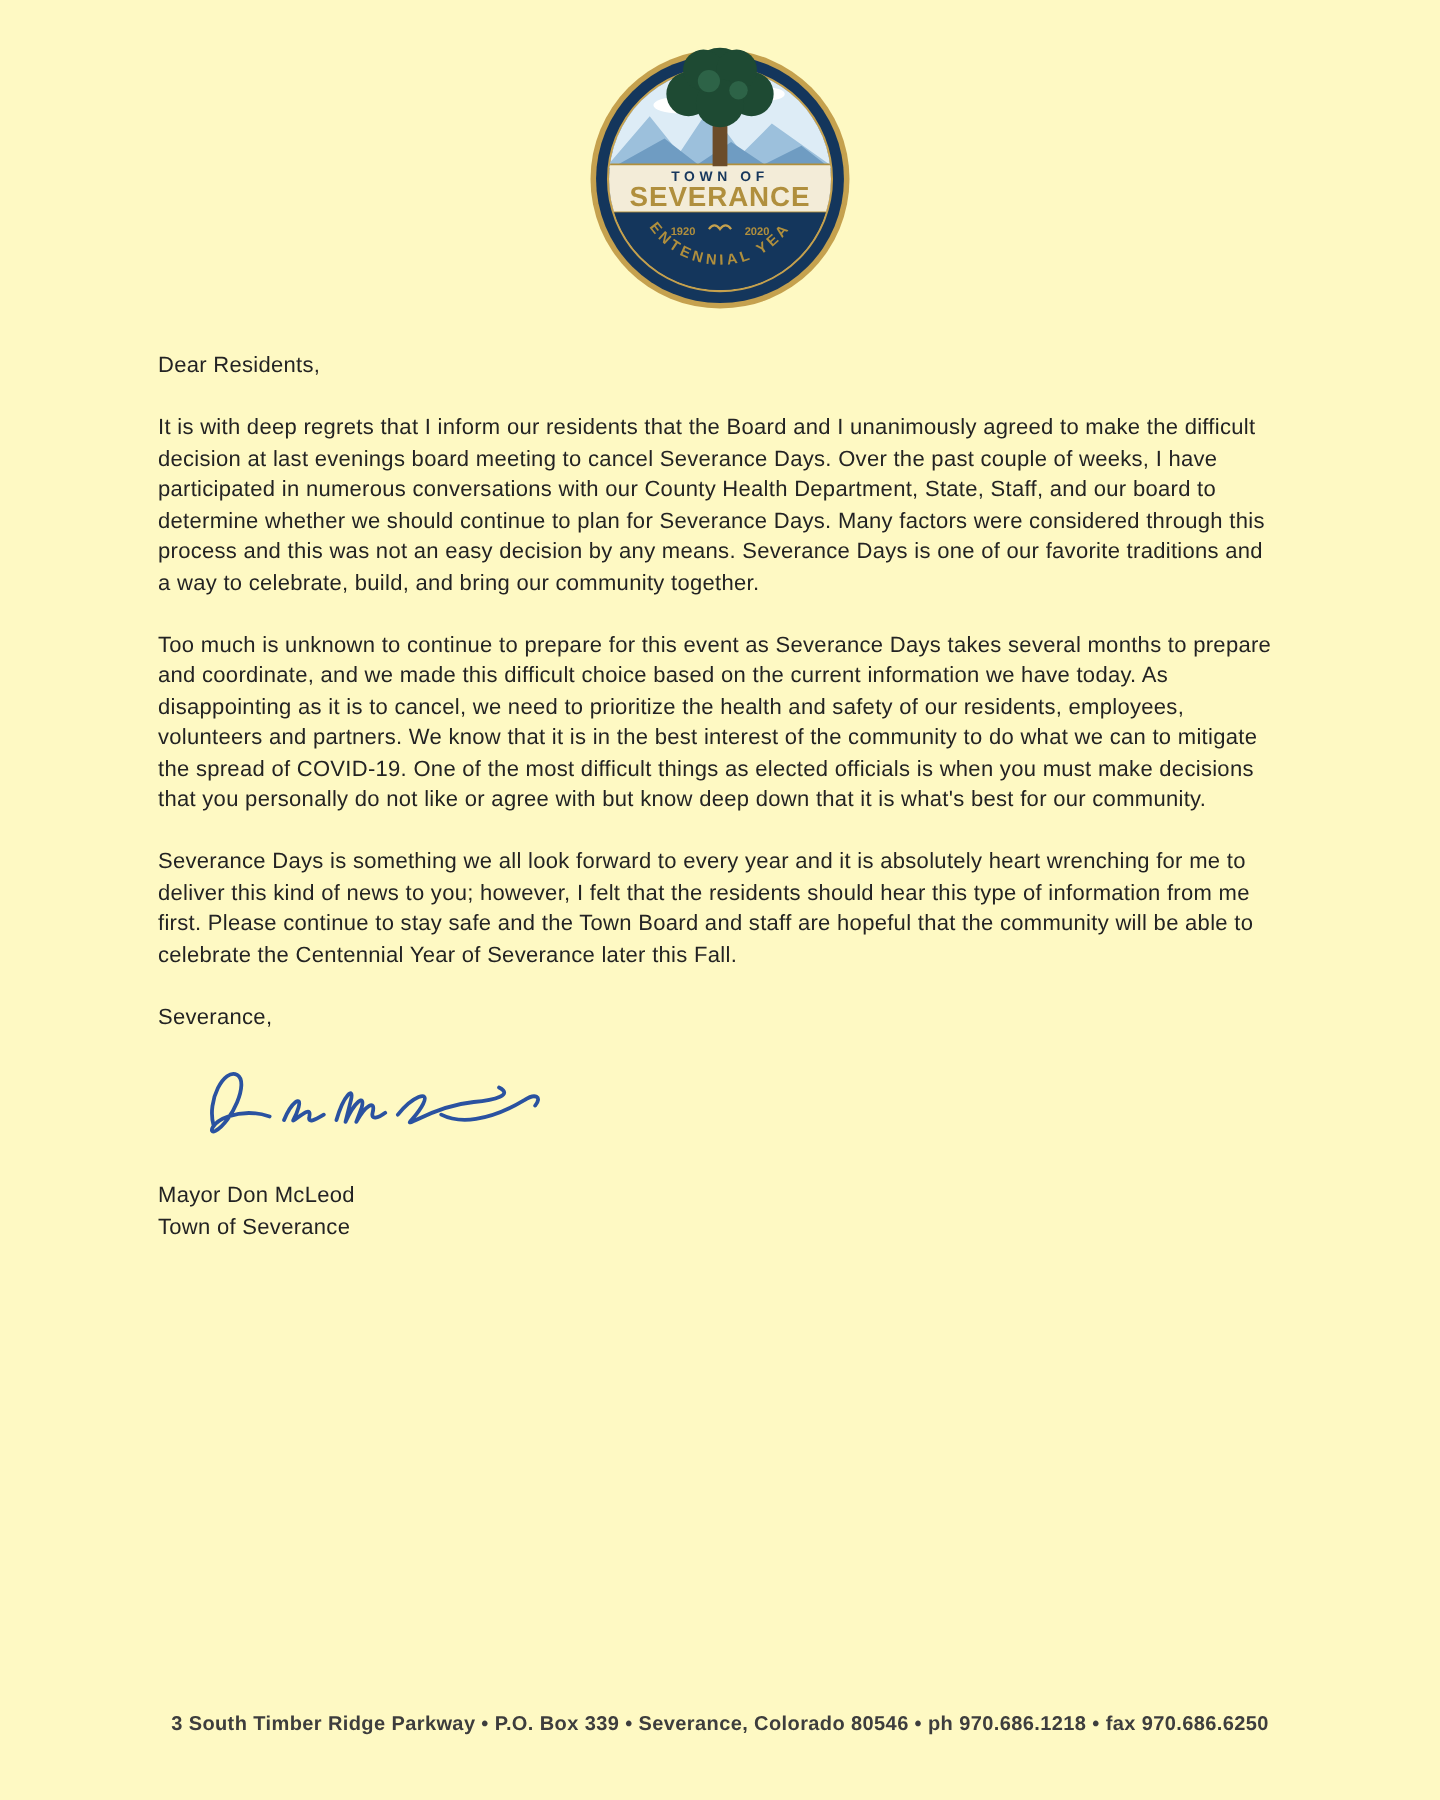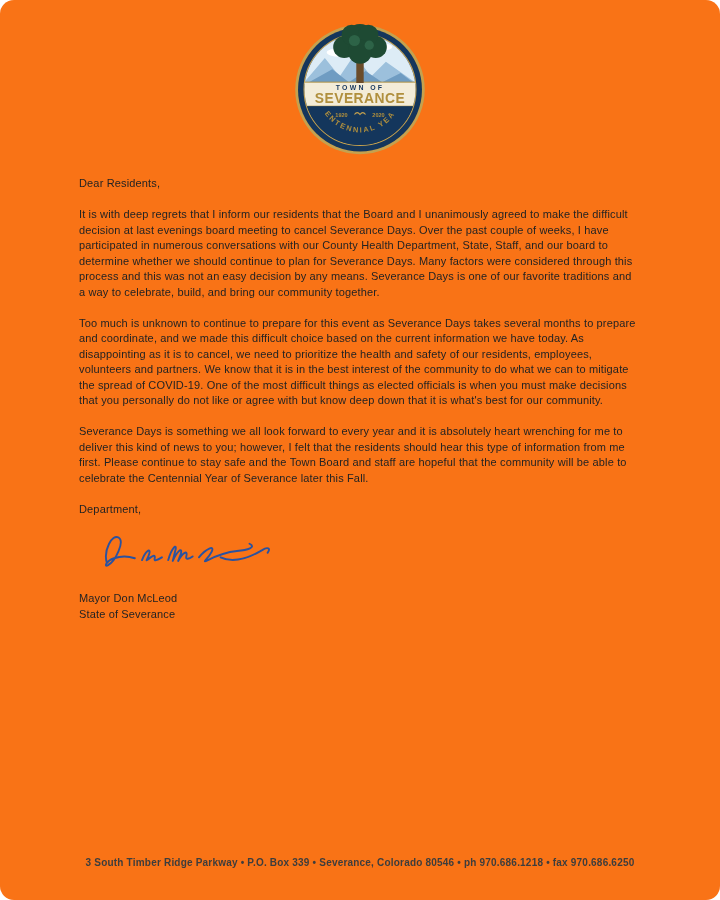--- a/index.html
+++ b/index.html
@@ -2,21 +2,21 @@
 <html><head>
 <meta charset="utf-8">
 <style>
   * { margin:0; padding:0; box-sizing:border-box; }
   html,body { background:#ffffff; }
   body {
     width:720px; height:900px; position:relative;
     font-family:"Liberation Sans", sans-serif;
   }
   .page {
-    position:absolute; inset:0; background:#f97316; overflow:hidden;border-radius:14px;
+    position:absolute; inset:0; background:#fef9c3; overflow:hidden;
   }
   .logo-wrap {
     position:absolute; top:10px; left:50%; transform:translateX(-50%);
     width:148px; height:148px;
   }
   .letter {
     position:absolute; top:176px; left:79px; width:560px;
     color:#232323; font-weight:normal; font-size:11px; line-height:15.5px;
     letter-spacing:0.15px; text-align:left;
   }
@@ -84,31 +84,31 @@
         <textPath href="#arcBottom" startOffset="50%" text-anchor="middle">CENTENNIAL YEAR</textPath>
       </text>
     </svg>
   </div>
 
   <div class="letter">
     <p>Dear Residents,</p>
     <p>It is with deep regrets that I inform our residents that the Board and I unanimously agreed to make the difficult decision at last evenings board meeting to cancel Severance Days. Over the past couple of weeks, I have participated in numerous conversations with our County Health Department, State, Staff, and our board to determine whether we should continue to plan for Severance Days. Many factors were considered through this process and this was not an easy decision by any means. Severance Days is one of our favorite traditions and a way to celebrate, build, and bring our community together.</p>
     <p>Too much is unknown to continue to prepare for this event as Severance Days takes several months to prepare and coordinate, and we made this difficult choice based on the current information we have today. As disappointing as it is to cancel, we need to prioritize the health and safety of our residents, employees, volunteers and partners. We know that it is in the best interest of the community to do what we can to mitigate the spread of COVID-19. One of the most difficult things as elected officials is when you must make decisions that you personally do not like or agree with but know deep down that it is what's best for our community.</p>
     <p>Severance Days is something we all look forward to every year and it is absolutely heart wrenching for me to deliver this kind of news to you; however, I felt that the residents should hear this type of information from me first. Please continue to stay safe and the Town Board and staff are hopeful that the community will be able to celebrate the Centennial Year of Severance later this Fall.</p>
-    <p class="closing">Department,</p>
+    <p class="closing">Severance,</p>
 
     <div class="signature-wrap">
       <svg viewBox="0 0 210 62" width="200" height="56">
         <path d="M14,44 C10,30 20,12 27,16 C34,20 24,42 15,47 C11,49 13,42 22,39 C31,36 39,37 45,39
                  M53,41 C57,31 63,27 61,34 C59,41 56,43 60,40 C64,37 68,34 67,39 C66,43 70,41 75,38
                  M82,41 C86,27 92,22 90,30 L87,42 C92,31 98,26 96,34 L93,42 C98,33 104,29 102,37 C101,41 105,40 109,37
                  M116,38 C124,28 134,24 130,32 C126,40 118,45 126,41 C136,36 148,32 158,31 C170,30 180,27 172,23
                  M140,38 C150,43 166,42 186,30 C192,26 196,28 192,33" fill="none" stroke="#2a52a0" stroke-width="2.1" stroke-linecap="round" stroke-linejoin="round"></path>
       </svg>
     </div>
 
     <p class="tight">Mayor Don McLeod</p>
-    <p class="tight">State of Severance</p>
+    <p class="tight">Town of Severance</p>
   </div>
 
   <div class="footer">3 South Timber Ridge Parkway • P.O. Box 339 • Severance, Colorado 80546 • ph 970.686.1218 • fax 970.686.6250</div>
 
 </div>
 
 </body></html>

